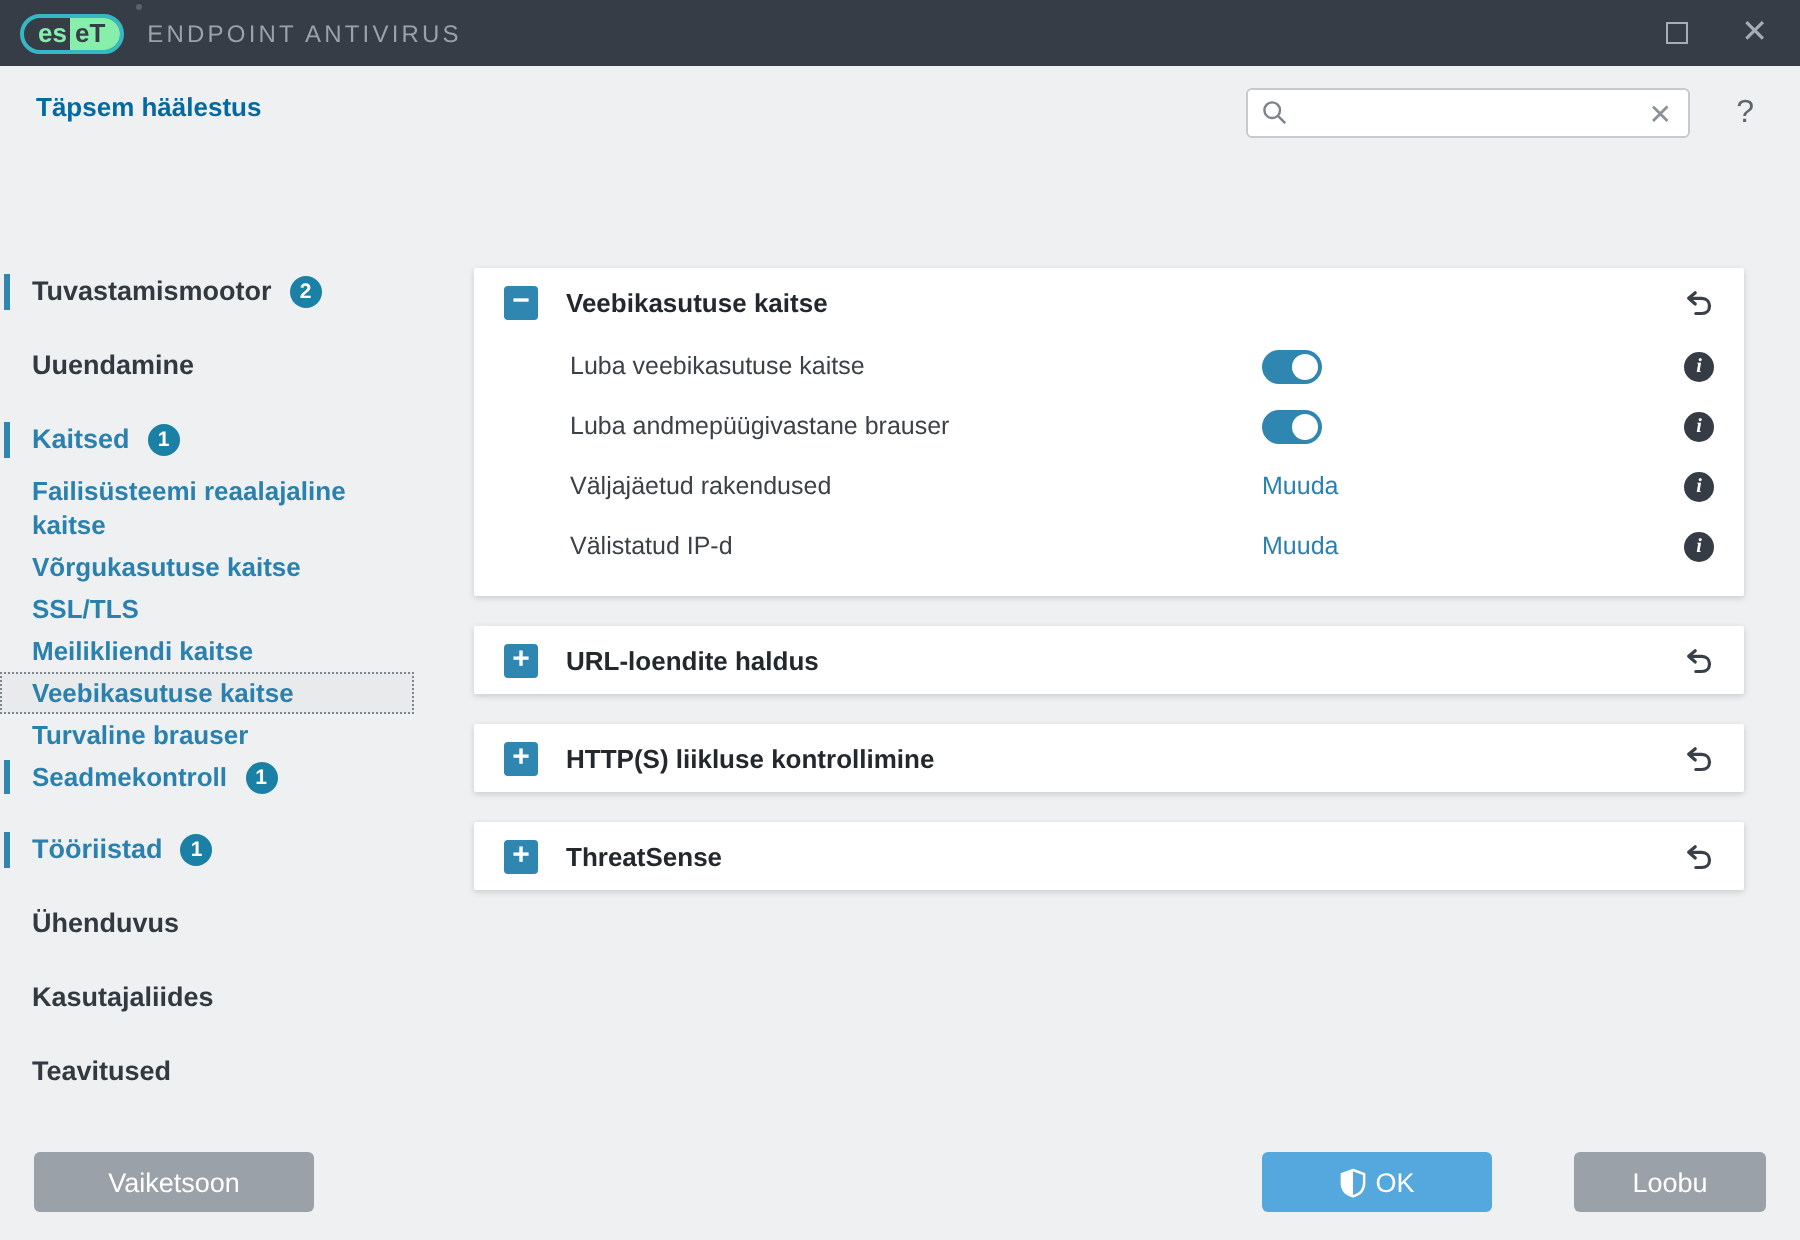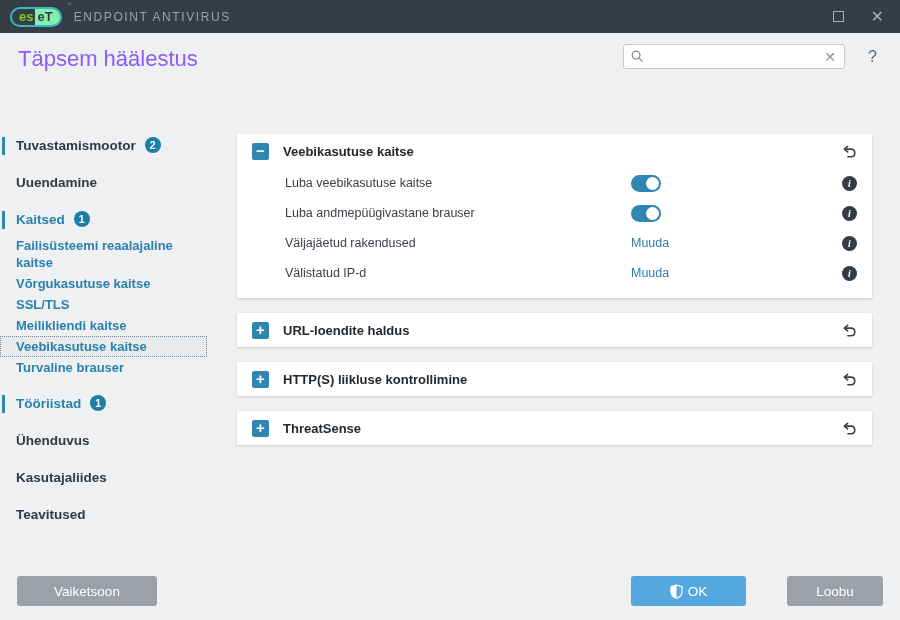--- a/index.html
+++ b/index.html
@@ -7,30 +7,30 @@
   body {
     font-family:"Liberation Sans",sans-serif;
     background:#eef0f1;
     position:relative;
     overflow:hidden;
     -webkit-font-smoothing:antialiased;
   }
   
   .titlebar { height:33px; background:#373d46; display:flex; align-items:center; padding:0 16px 0 10px; }
   .logo { display:flex; align-items:stretch; border:2px solid #35b7c4; border-radius:12px; overflow:hidden; height:20px; font-weight:bold; font-size:13px; line-height:16px; position:relative; }
-  .logo-es { color:#84cc16; padding:0 2px 0 7px; display:flex; align-items:center; }
+  .logo-es { color:#86efac; padding:0 2px 0 7px; display:flex; align-items:center; }
   .logo-et { background:#86efac; color:#373d46; padding:0 7px 0 2px; display:flex; align-items:center; }
   .logo-tm { position:absolute; left:68px; top:2px; width:3px; height:3px; border-radius:50%; background:#5b626b; }
   .app-title { color:#9aa1a8; font-size:12px; letter-spacing:1.6px; margin-left:12px; }
   .win-controls { margin-left:auto; display:flex; align-items:center; gap:27px; }
   .max-btn { width:11px; height:11px; border:1px solid #a7adb4; cursor:pointer; }
   .close-btn { color:#a7adb4; font-size:16px; line-height:1; cursor:pointer; }
   
   .header { position:relative; height:55px; }
-  .page-title { position:absolute; left:18px; top:13px; font-size:22px; font-weight:400; color:#8b5cf6; }
+  .page-title { position:absolute; left:18px; top:13px; font-size:13px; font-weight:700; color:#0369a1; }
   .search-box { position:absolute; right:55px; top:11px; width:222px; height:25px; background:#fff; border:1px solid #c6cacd; border-radius:3px; display:flex; align-items:center; padding:0 7px; }
   .search-box input { flex:1; min-width:0; border:none; outline:none; background:transparent; font-size:12.5px; font-family:inherit; color:#333; }
   .search-clear { color:#8a9096; font-size:14px; line-height:1; cursor:pointer; padding:0 1px; }
   .help { position:absolute; right:23px; top:15px; color:#5f666d; font-size:16px; cursor:pointer; }
   
   .layout { display:flex; align-items:flex-start;margin-top:44px; }
   .sidebar { width:222px; flex:0 0 222px; padding-top:0; }
   .sb-item { position:relative; margin:0 15px 0 0; padding:2px 8px 2px 16px; font-size:13px; line-height:17px; font-weight:600; color:#333940; cursor:pointer; display:block; }
   .sb-item.top { line-height:18px; margin-top:15px; margin-bottom:15px; font-size:13.5px; }
   .sb-item.top:first-child { margin-top:3px; }
@@ -94,20 +94,21 @@
   <div class="sidebar">
       <div class="sb-item top"><span class="sb-bar"></span><span>Tuvastamismootor</span><span class="sb-badge">2</span></div>
       <div class="sb-item top"><span>Uuendamine</span></div>
       <div class="sb-item top blue tight"><span class="sb-bar"></span><span>Kaitsed</span><span class="sb-badge">1</span></div>
       <div class="sb-item sub blue"><span>Failisüsteemi reaalajaline kaitse</span></div>
       <div class="sb-item sub blue"><span>Võrgukasutuse kaitse</span></div>
       <div class="sb-item sub blue"><span>SSL/TLS</span></div>
       <div class="sb-item sub blue"><span>Meilikliendi kaitse</span></div>
       <div class="sb-item sub blue selected"><span>Veebikasutuse kaitse</span></div>
       <div class="sb-item sub blue"><span>Turvaline brauser</span></div>
+      <div class="sb-item sub blue"><span class="sb-bar"></span><span>Seadmekontroll</span><span class="sb-badge">1</span></div>
       <div class="sb-item top blue"><span class="sb-bar"></span><span>Tööriistad</span><span class="sb-badge">1</span></div>
       <div class="sb-item top"><span>Ühenduvus</span></div>
       <div class="sb-item top"><span>Kasutajaliides</span></div>
       <div class="sb-item top"><span>Teavitused</span></div>
     </div>
   <div class="main">
       <div class="card">
         <div class="card-head">
           <span class="pm">−</span>
           <span class="card-title">Veebikasutuse kaitse</span>

